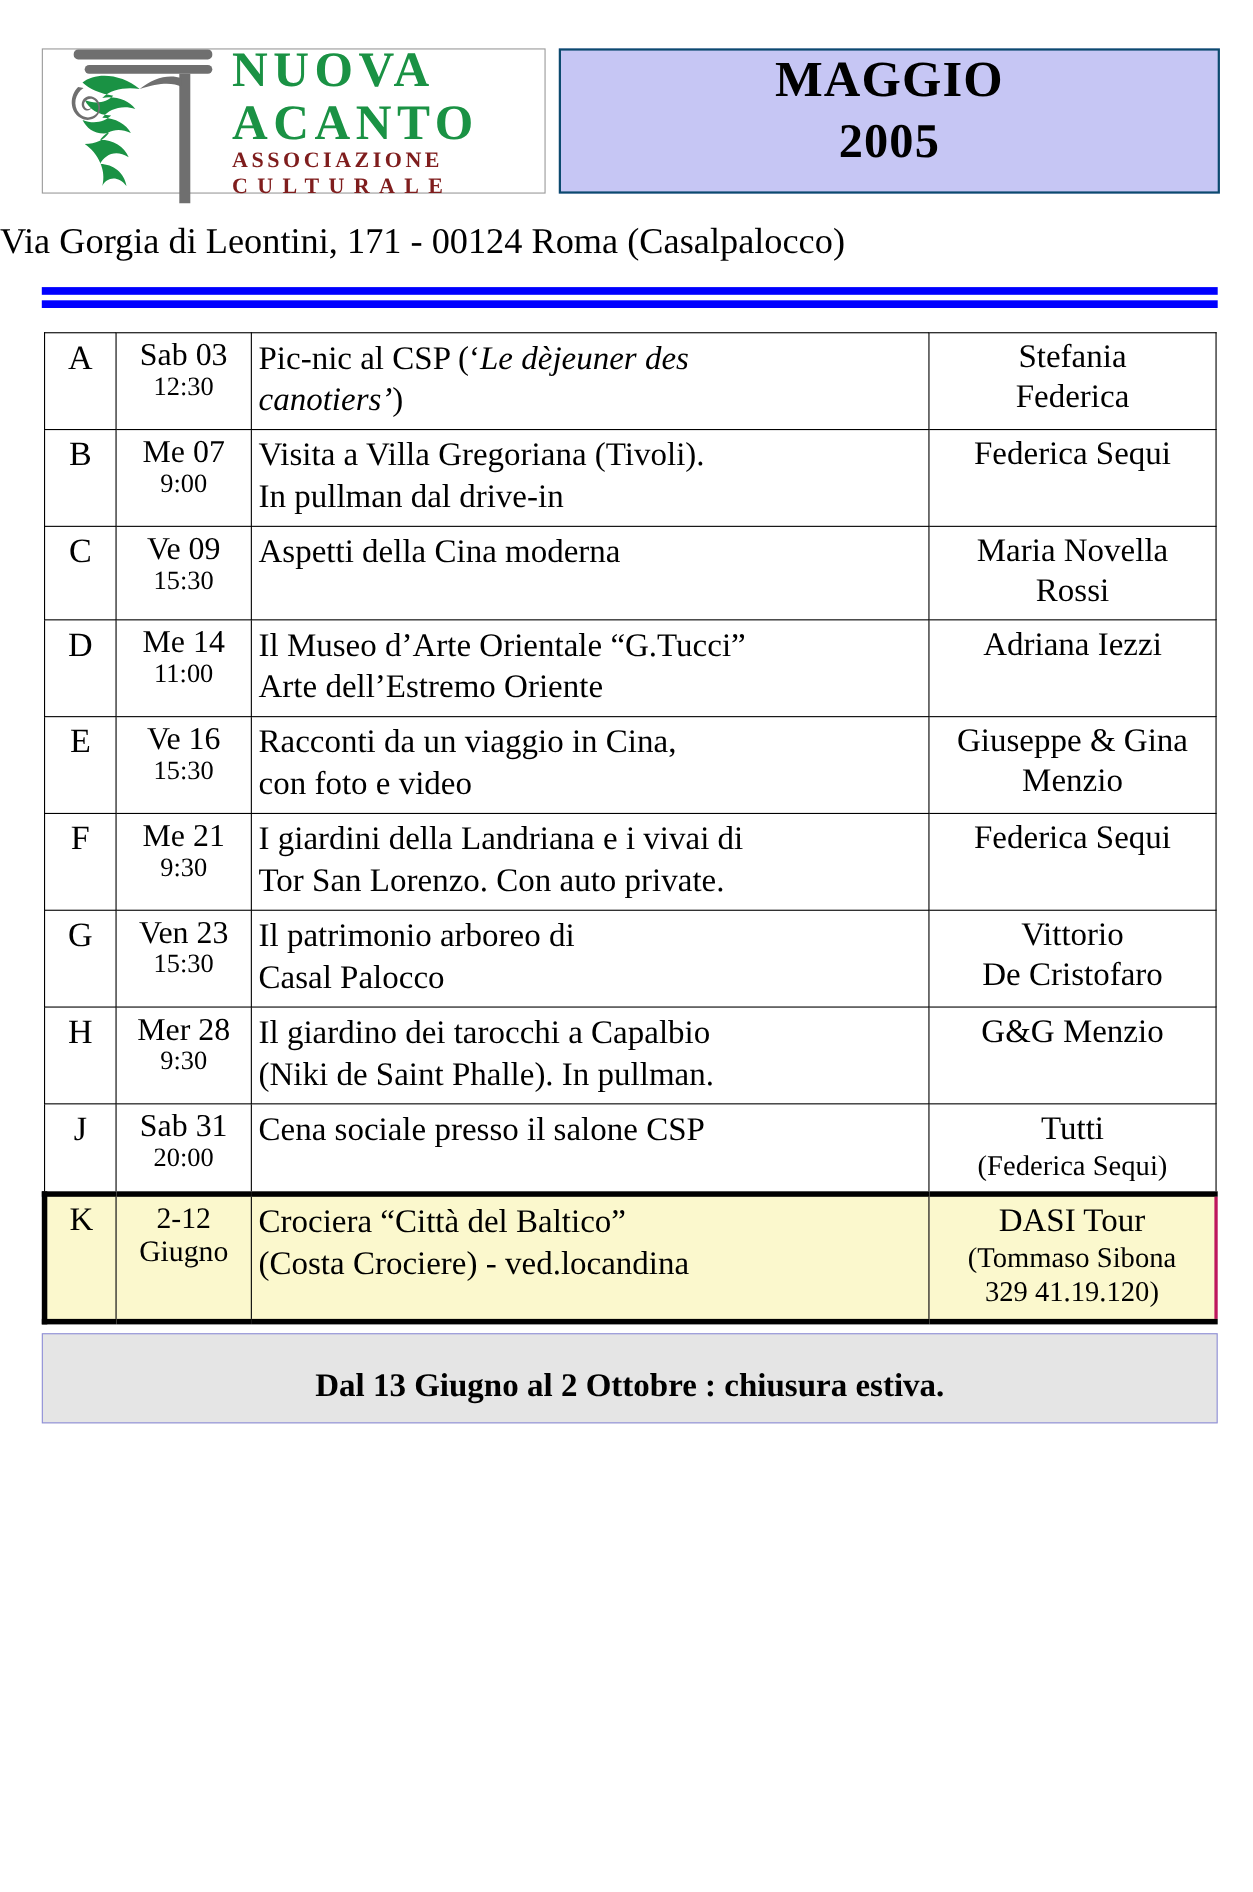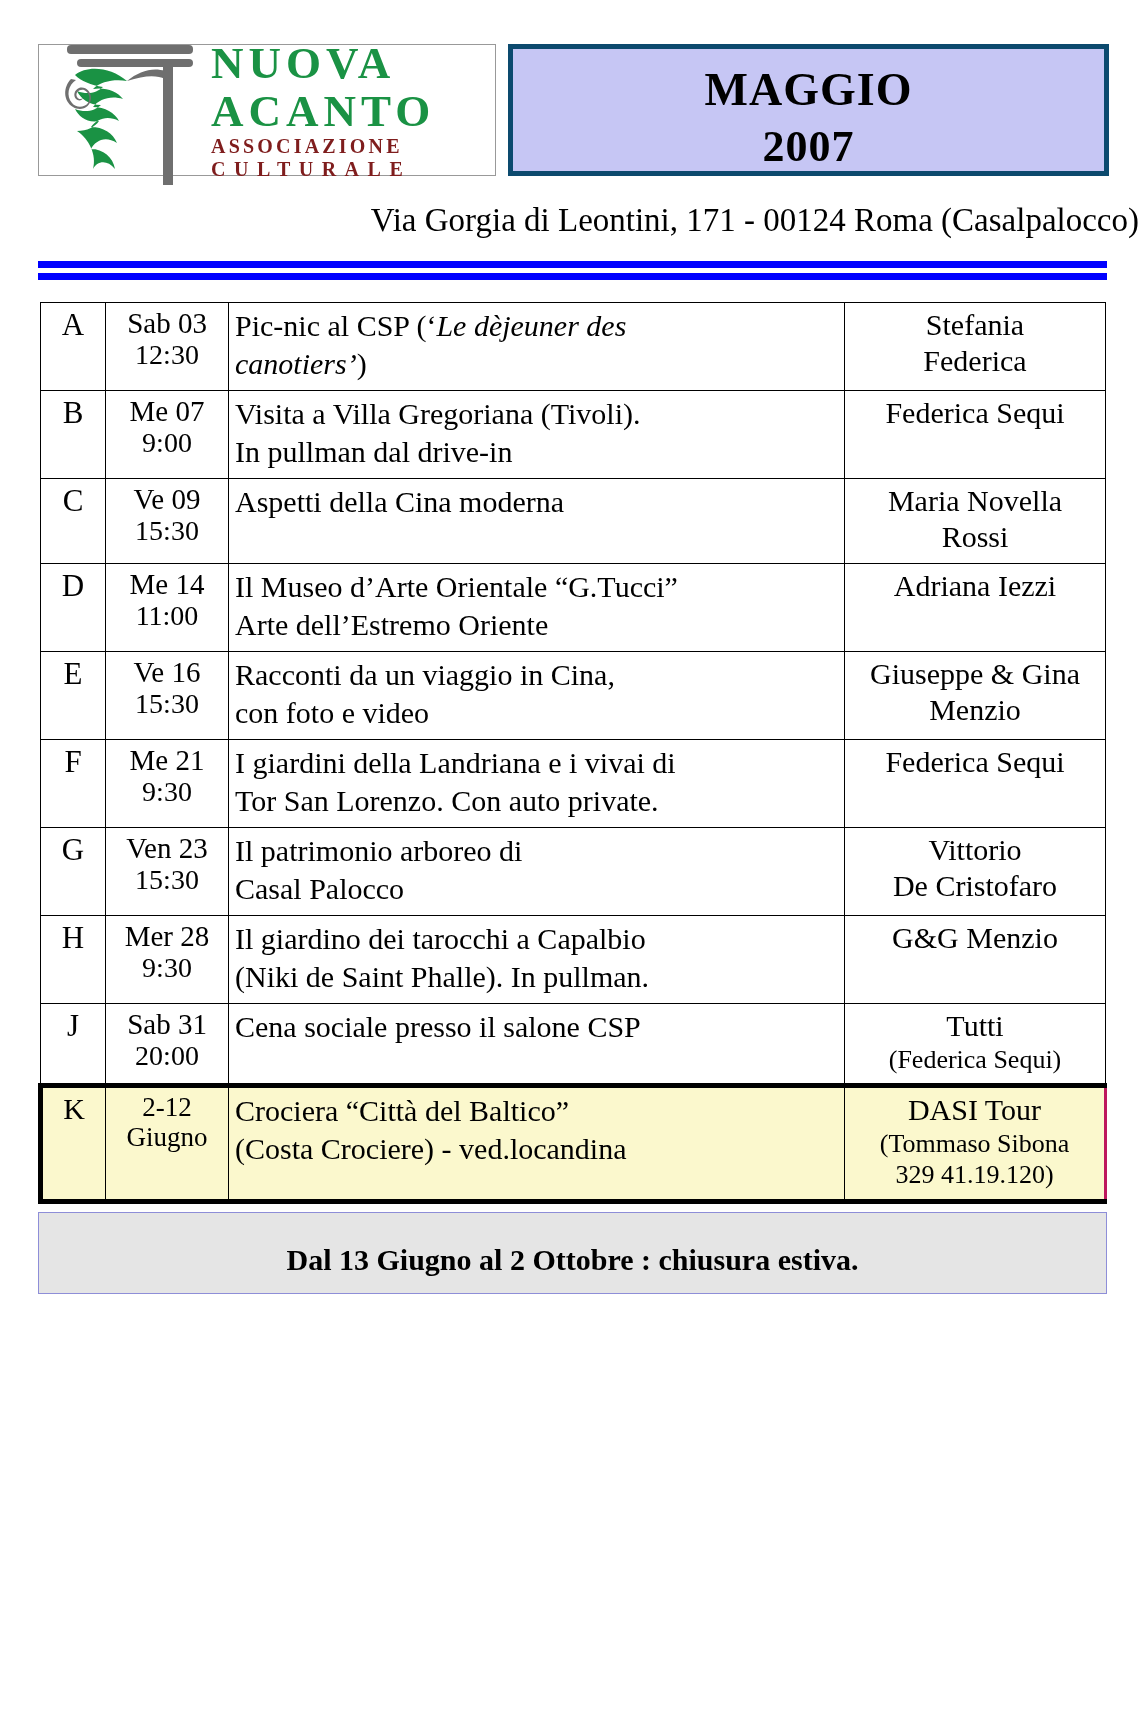--- a/index.html
+++ b/index.html
@@ -58,45 +58,45 @@
     font-size:20px;
     letter-spacing:3.2px;
     line-height:1.12;
     font-family:"Liberation Serif","DejaVu Serif",serif;
   }
   .logo-l4{letter-spacing:8.5px;}
 
   .title-box{
     flex:1 1 auto;
     margin-left:12px;
-    border:5px solid #0c4a6e;
+    border:2px solid #0c4a6e;
     background:#c6c6f4;
     display:flex;
     flex-direction:column;
     align-items:center;
-    justify-content:flex-end;
+    justify-content:flex-start;
     box-sizing:border-box;
   }
   .title-main{
     font-size:46px;
     font-weight:bold;
     letter-spacing:1px;
     line-height:1.15;
     padding-bottom:6px;
   }
   .title-year{
     font-size:44px;
     font-weight:bold;
     letter-spacing:1px;
     line-height:1.1;
   }
 
   
   .address{
-    text-align:right;
+    text-align:left;
     font-size:33px;
     margin:26px 0 0 0;
     letter-spacing:0px;
   }
 
   
   .rules{
     margin:22px 32px 0 38px;
   }
   .rule{
@@ -119,21 +119,21 @@
     vertical-align:top;
     padding:4px 6px 8px 6px;
     background:#ffffff;
   }
   .c-letter{width:52px;text-align:center;font-size:31px;padding-top:8px;}
   .c-date{width:110px;text-align:center;}
   .c-desc{padding-left:10px;}
   .c-who{width:248px;text-align:center;padding-top:8px;}
 
   .date-day{font-size:29px;line-height:1.12;display:block;}
-  .date-time{font-size:28px;line-height:1.15;display:block;}
+  .date-time{font-size:24px;line-height:1.15;display:block;}
 
   .desc-line{font-size:30px;line-height:1.25;}
   .desc-line em{font-style:italic;}
 
   .who-line{font-size:30px;line-height:1.2;}
   .who-sub{font-size:26px;line-height:1.2;}
 
   
   tr.row-highlight td{
     background:#fbf8cd;
@@ -185,21 +185,21 @@
       <div class="logo-words">
         <div class="logo-l1">NUOVA</div>
         <div class="logo-l2">ACANTO</div>
         <div class="logo-l3">ASSOCIAZIONE</div>
         <div class="logo-l4">CULTURALE</div>
       </div>
     </div>
 
     <div class="title-box">
       <div class="title-main">MAGGIO</div>
-      <div class="title-year">2007</div>
+      <div class="title-year">2005</div>
     </div>
   </div>
 
   <div class="address">Via Gorgia di Leontini, 171  - 00124 Roma (Casalpalocco)</div>
 
   <div class="rules">
     <div class="rule"></div>
     <div class="rule"></div>
   </div>
 

